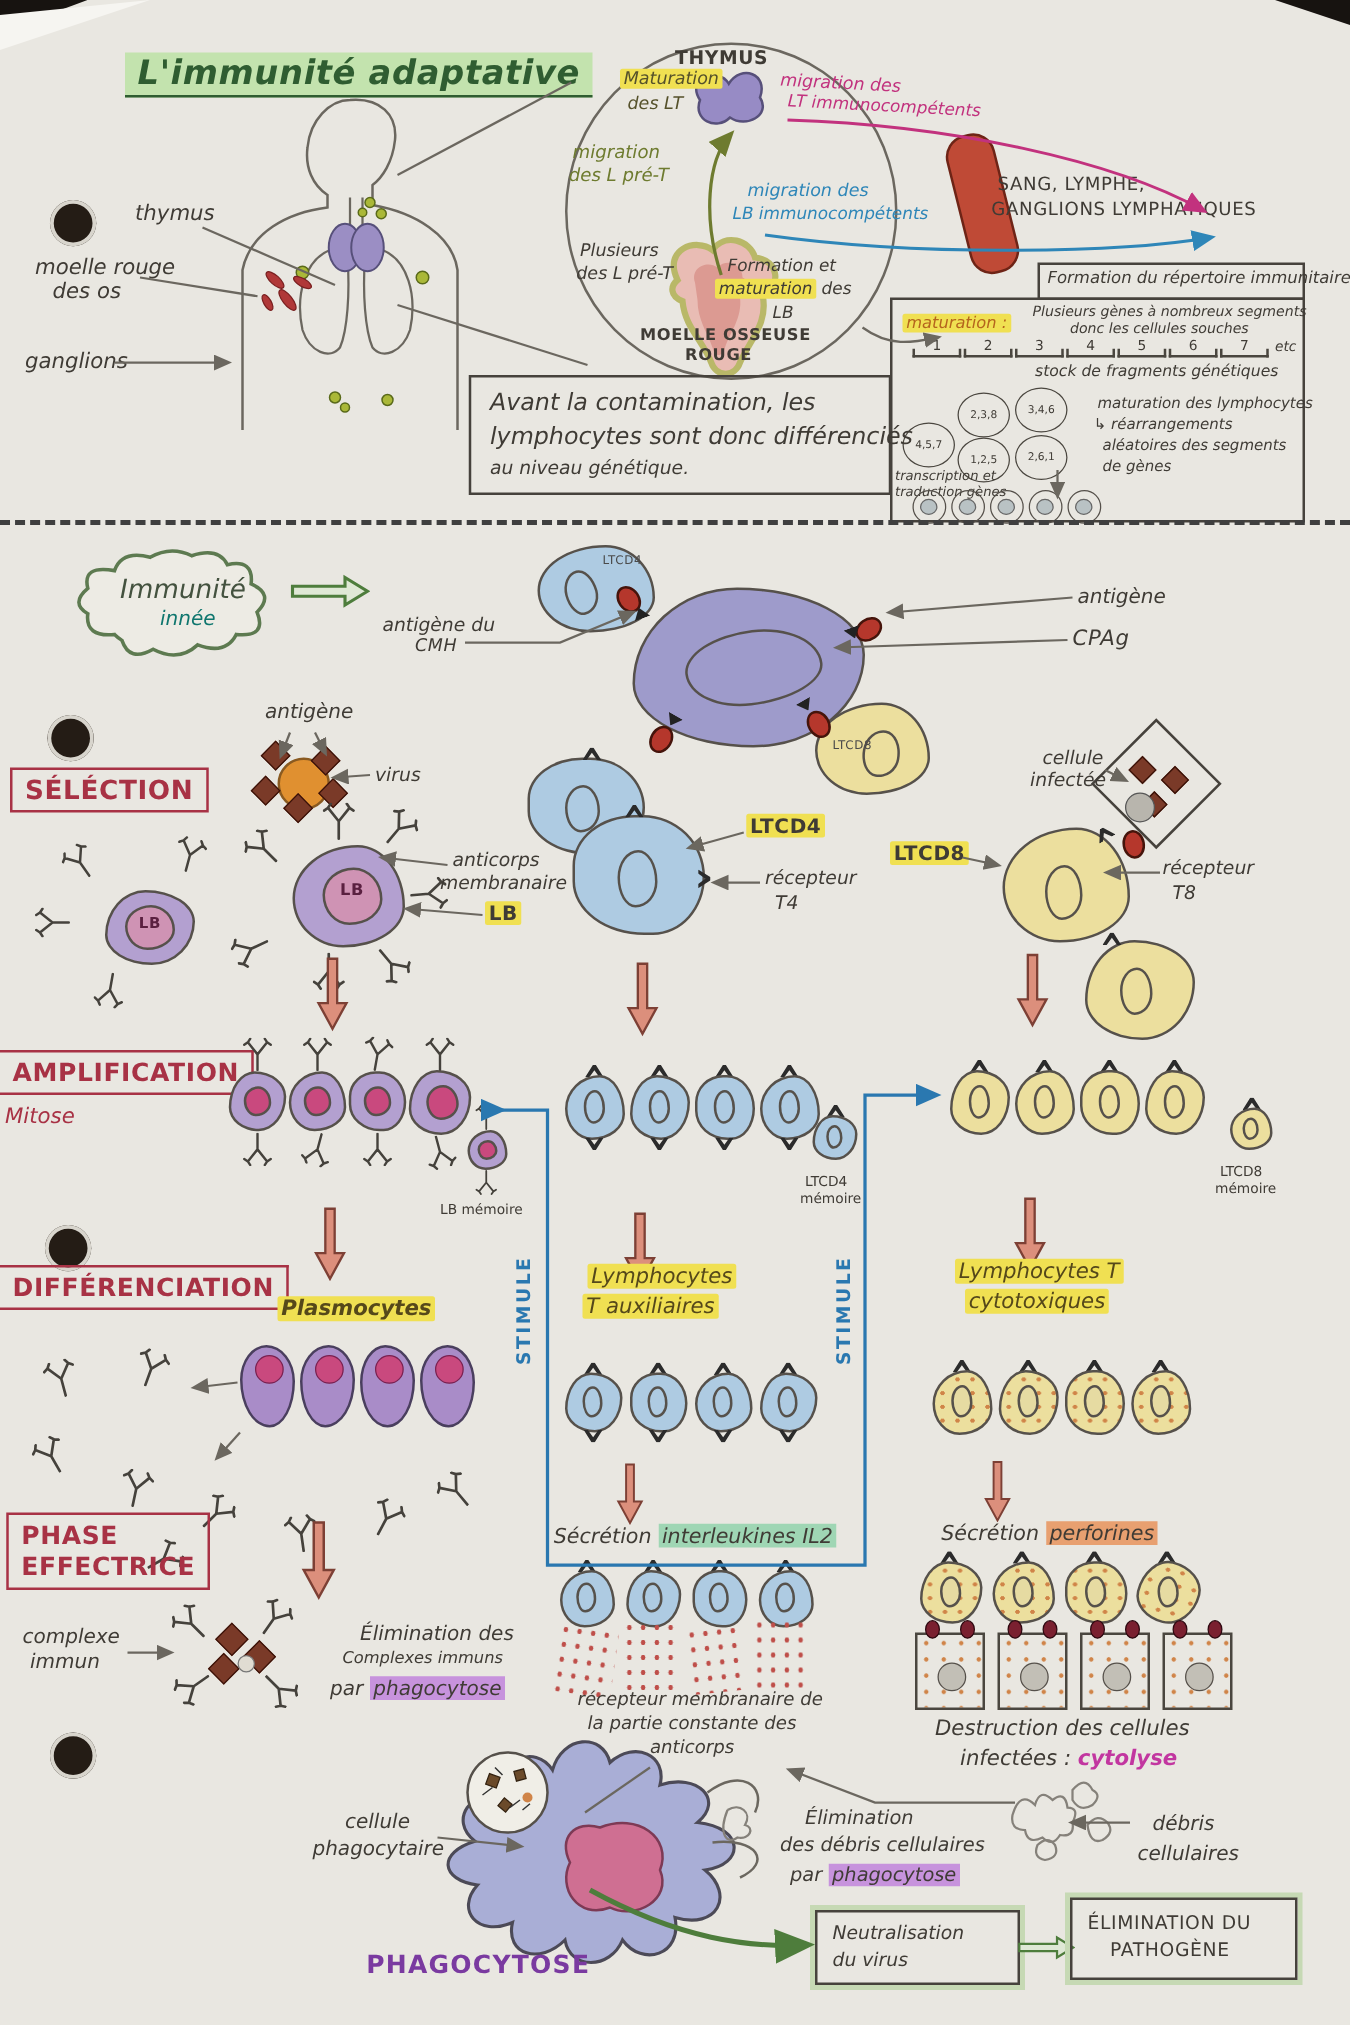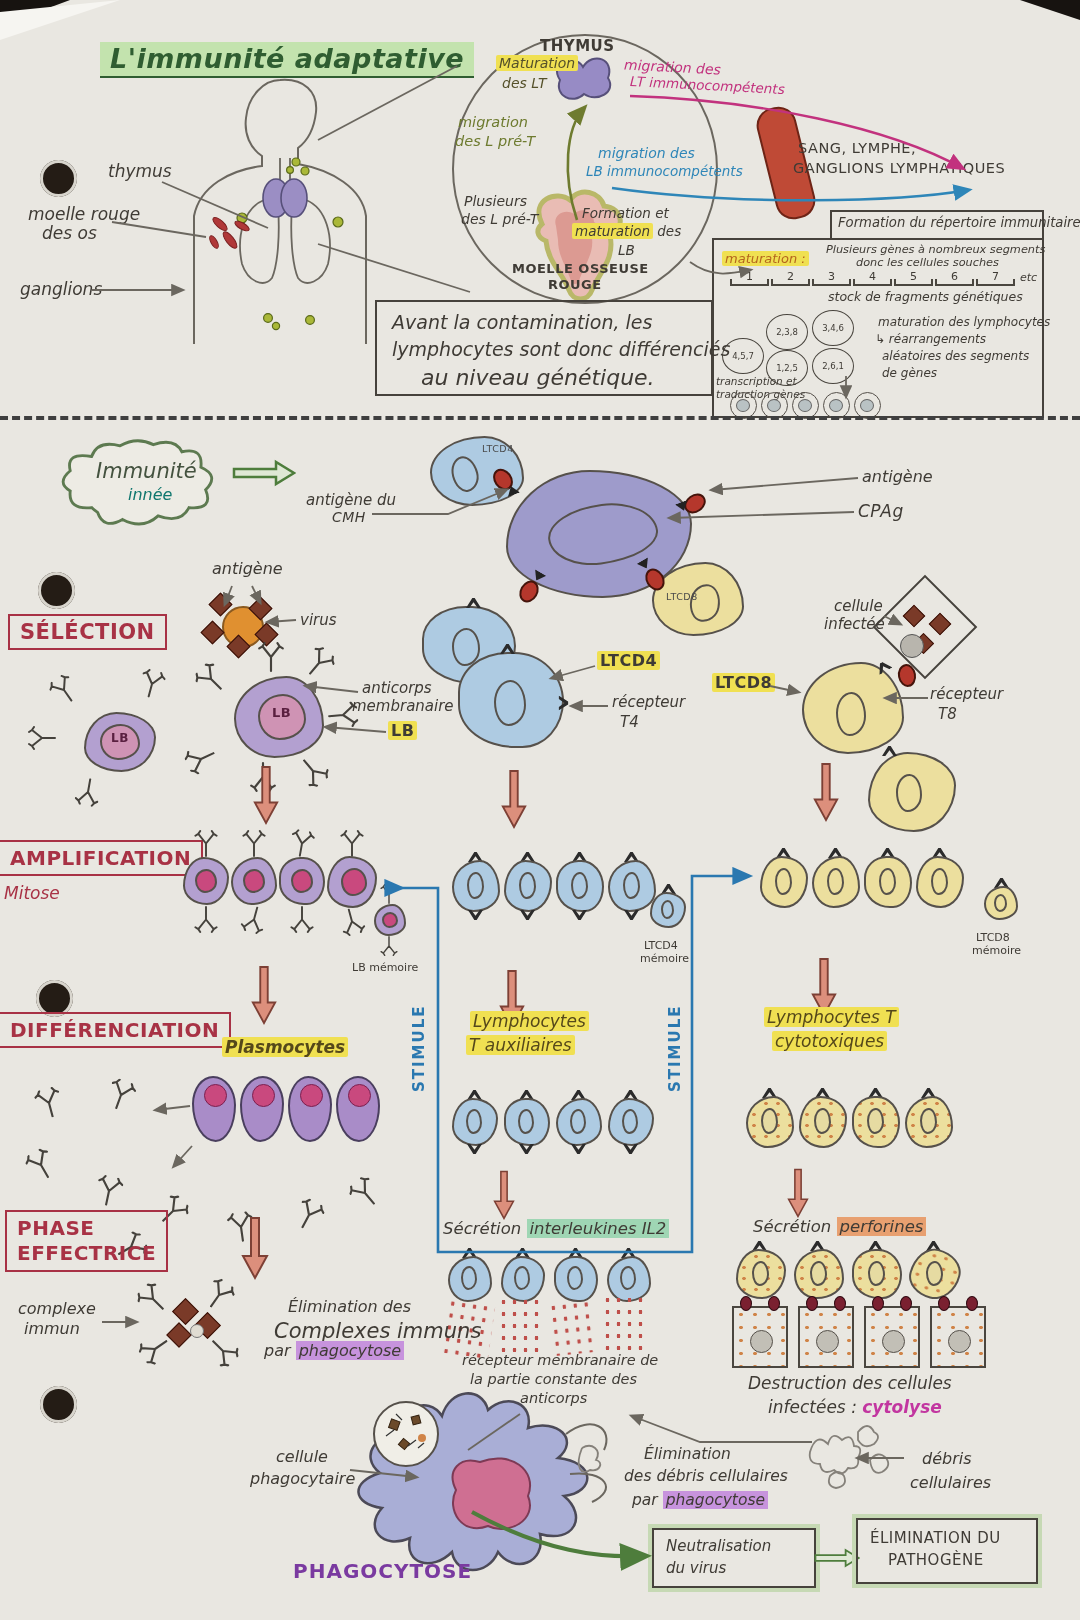--- a/index.html
+++ b/index.html
@@ -184,21 +184,21 @@
         <div class="tinynuc"></div>
       </div>
     <div class="tinycell">
         <div class="tinynuc"></div>
       </div>
   </div>
 
   <div class="box-plain" style="left:375px;top:300px;width:338px;height:96px;"></div>
   <div class="t" style="left:392px;top:312px;font-size:19px;">Avant la contamination, les</div>
   <div class="t" style="left:392px;top:339px;font-size:19px;">lymphocytes sont donc différenciés</div>
-  <div class="t" style="left:392px;top:366px;font-size:22px;margin-left:29px;">au niveau génétique.</div>
+  <div class="t" style="left:392px;top:366px;font-size:15px;">au niveau génétique.</div>
 
   <div class="abs" style="left:0;top:416px;width:1080px;border-top:4px dashed #3f3f3f;"></div>
 
   <svg class="abs" style="left:56px;top:436px;width:190px;height:98px" viewBox="0 0 160 82">
     <path d="M30,60 Q10,62 12,46 Q0,39 12,29 Q8,13 30,17 Q35,3 54,8 Q68,0 82,7 Q100,1 106,13 Q124,9 122,26 Q138,33 126,45 Q133,62 112,60 Q105,74 86,67 Q73,79 56,70 Q40,79 35,64 Q32,62 30,60 Z" fill="#edebe4" stroke="#5d7a50" stroke-width="2.4"></path>
   </svg>
   <div class="t" style="left:96px;top:460px;font-size:21px;color:#44523f;">Immunité</div>
   <div class="t" style="left:128px;top:486px;font-size:16px;color:#0f766e;">innée</div>
   <svg class="abs" style="left:232px;top:458px;width:64px;height:30px">
       <use href="#garrow"></use>
@@ -681,21 +681,21 @@
     <svg class="abs" style="left:70px;top:56px;width:26px;height:30px;transform:rotate(135deg)">
         <use href="#ab"></use>
       </svg>
     <div class="dia" style="left:36px;top:22px;width:17px;height:17px;transform:rotate(45deg);"></div>
     <div class="dia" style="left:58px;top:36px;width:17px;height:17px;transform:rotate(45deg);"></div>
     <div class="dia" style="left:30px;top:46px;width:16px;height:16px;transform:rotate(45deg);"></div>
     <div class="abs" style="left:50px;top:44px;width:12px;height:12px;border-radius:50%;background:#e0dcd2;border:1.5px solid #777;"></div>
   </div>
 
   <div class="t" style="left:288px;top:1298px;font-size:16px;">Élimination des</div>
-  <div class="t" style="left:274px;top:1320px;font-size:21px;">Complexes immuns</div>
+  <div class="t" style="left:274px;top:1320px;font-size:13px;">Complexes immuns</div>
   <div class="t" style="left:264px;top:1342px;font-size:16px;">
     <span>par</span>
     <span class="hlP">phagocytose</span>
   </div>
 
   <div class="t" style="left:462px;top:1352px;font-size:14.5px;">récepteur membranaire de</div>
   <div class="t" style="left:470px;top:1371px;font-size:14.5px;">la partie constante des</div>
   <div class="t" style="left:520px;top:1390px;font-size:14.5px;">anticorps</div>
 
   <div class="t" style="left:748px;top:1374px;font-size:17px;">Destruction des cellules</div>

